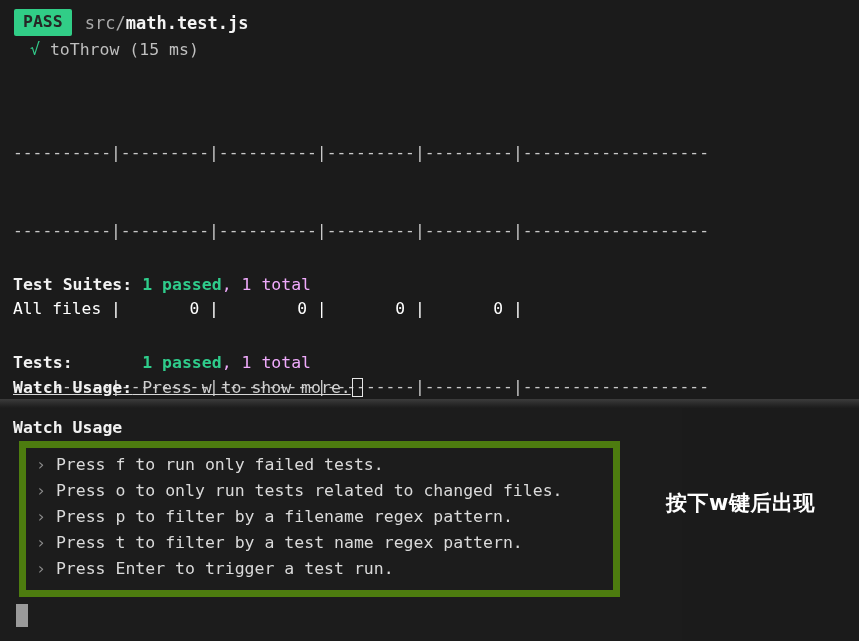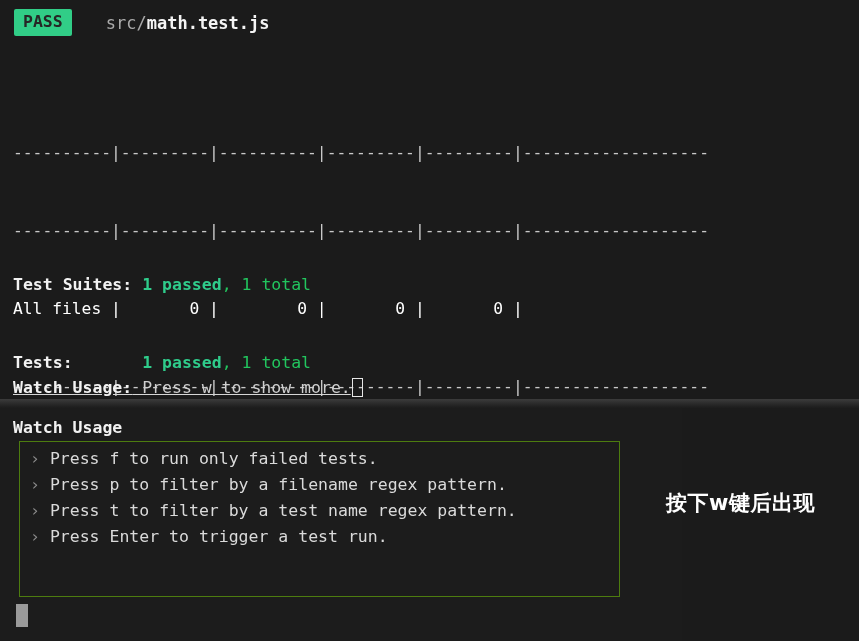--- a/index.html
+++ b/index.html
@@ -37,21 +37,20 @@
     left: 0; top: 0;
     width: 859px;
     height: 400px;
     background: #1b1b1b;
   }
   #pass-line {
     position: absolute;
     left: 14px; top: 9px;
     display: flex;
     align-items: center;
-    gap: 21px;
   }
   #pass-badge {
     background: #31cd87;
     color: #262626;
     font-weight: bold;
     font-size: 16.5px;
     line-height: 24px;
     padding: 1px 9px 2px 9px;
     border-radius: 2px;
     font-family: "DejaVu Sans Mono", "Liberation Mono", monospace;
@@ -84,21 +83,21 @@
   #cov-table .hdr  { color: #d8d8d8; }
   #cov-table .cell { color: #ffffff; }
 
   #summary {
     position: absolute;
     left: 13px; top: 220px;
     font-size: 16.5px;
     line-height: 26px;
   }
   #summary .k { color: #f2f2f2; font-weight: bold; }
-  #summary .v { color: #22c55e; }
+  #summary .v { color: #f0abfc; }
 
   #watch-hint {
     position: absolute;
     left: 13px; top: 376px;
     font-size: 16.5px;
     line-height: 24px;
     text-decoration: underline;
   }
   #watch-hint .k { color: #f2f2f2; font-weight: bold; }
   #watch-hint .v { color: #cfcfcf; }
@@ -135,21 +134,21 @@
     font-size: 16.5px;
     line-height: 24px;
     color: #f2f2f2;
     font-weight: bold;
   }
   #watch-box {
     position: absolute;
     left: 19px; top: 33px;
     width: 601px;
     height: 156px;
-    border: 1px solid #4d7c0f;
+    border: 7px solid #4d7c0f;
     box-sizing: border-box;
     background: #1c1c1c;
     padding: 4px 0 0 10px;
   }
   .watch-row {
     font-size: 16.5px;
     line-height: 26px;
     white-space: pre;
     color: #d8d8d8;
   }
@@ -181,20 +180,21 @@
 
 <div id="terminal">
 
   <div id="top-section">
 
     <div id="pass-line">
       <span id="pass-badge">PASS</span>
       <span id="pass-path"><span class="dir">src/</span><span class="file">math.test.js</span></span>
     </div>
 
+    <div id="test-line" class="mono"><span class="check">√ </span><span class="label">toThrow (15 ms)</span></div>
 
     <div id="cov-table" class="mono">
       <div class="rule">----------|---------|----------|---------|---------|-------------------</div>
       <div class="rule">----------|---------|----------|---------|---------|-------------------</div>
       <div class="cell">All files |       0 |        0 |       0 |       0 |                   </div>
       <div class="rule">----------|---------|----------|---------|---------|-------------------</div>
     </div>
 
     <div id="summary" class="mono">
       <div><span class="k">Test Suites:</span><span class="v"> </span><span class="greenb">1 passed</span><span class="v">, 1 total</span></div>
@@ -209,20 +209,21 @@
   </div>
 
   <div id="divider"></div>
 
   <div id="bottom-section">
 
     <div id="watch-title">Watch Usage</div>
 
     <div id="watch-box">
       <div class="watch-row"><span class="chev">› </span><span class="txt">Press f to run only failed tests.</span></div>
+      <div class="watch-row"><span class="chev">› </span><span class="txt">Press o to only run tests related to changed files.</span></div>
       <div class="watch-row"><span class="chev">› </span><span class="txt">Press p to filter by a filename regex pattern.</span></div>
       <div class="watch-row"><span class="chev">› </span><span class="txt">Press t to filter by a test name regex pattern.</span></div>
       <div class="watch-row"><span class="chev">› </span><span class="txt">Press Enter to trigger a test run.</span></div>
     </div>
 
     <div id="bottom-cursor"></div>
 
   </div>
 
   <div id="annotation">按下w键后出现</div>

